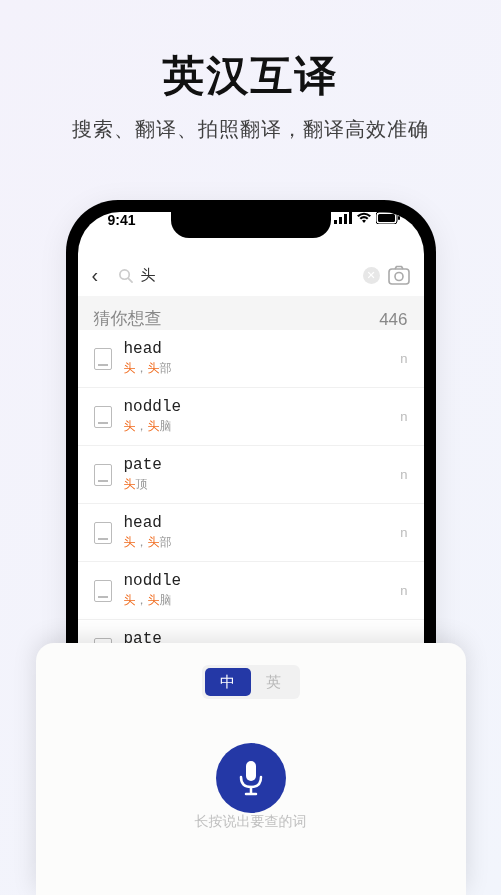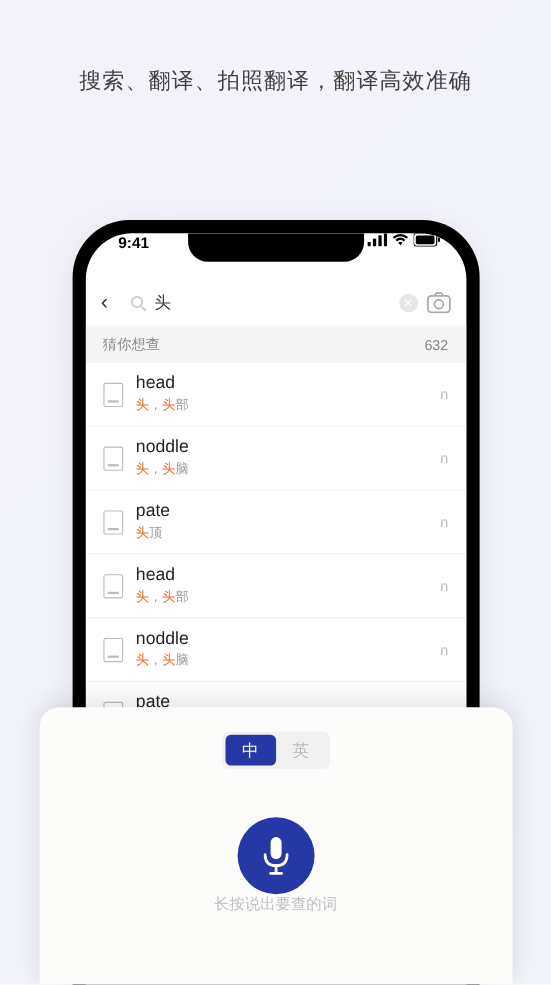--- a/index.html
+++ b/index.html
@@ -72,24 +72,24 @@
   width: 17px; height: 17px; border-radius: 50%;
   background: #e7e7e7; color: #fff; font-size: 11px;
   display: flex; align-items: center; justify-content: center;
 }
 .camera-btn { color: #aaa; }
 
 .section-header {
   height: 34px;
   background: #f5f5f5;
   display: flex;
-  align-items: center;
+  align-items: flex-end;
   justify-content: space-between;
   padding: 0 16px;
-  font-size: 13px;
+  font-size: 17px;
   color: #888;
 }
 .list { background: #fff; }
 .row {
   display: flex;
   align-items: center;
   padding: 10px 16px;
   border-bottom: 1px solid #f0f0f0;
   gap: 12px;
 }
@@ -99,21 +99,21 @@
   border-radius: 2px;
   position: relative;
   flex-shrink: 0;
 }
 .dict-icon::after {
   content: "";
   position: absolute;
   bottom: 3px; left: 3px; right: 3px;
   height: 1.5px; background: #bbb;
 }
-.row-main { flex: 1; min-width: 0; }
+.row-main { flex: 1; min-width: 0; font-family: Liberation Mono, monospace; }
 .word { font-size: 16px; color: #222; }
 .meaning { font-size: 12px; margin-top: 2px; }
 .hl { color: #f06a1c; }
 .rest { color: #999; }
 .pos { font-size: 13px; color: #bbb; }
 
 .voice-panel {
   position: absolute;
   bottom: 0;
   left: 50%;
@@ -147,20 +147,21 @@
   background: #2438a6;
   margin: 44px auto 0;
   display: flex; align-items: center; justify-content: center;
 }
 .voice-hint { font-size: 14px; color: #bfbfbf; }
 </style>
 </head>
 <body>
 
 <div class="hero">
+  <div class="hero-title">英汉互译</div>
   <div class="hero-subtitle">搜索、翻译、拍照翻译，翻译高效准确</div>
 </div>
 
 <div class="phone">
   <div class="screen">
     <div class="notch"></div>
 
     <div class="status-bar">
       <span>9:41</span>
       <div class="status-right">
@@ -191,21 +192,21 @@
       <span class="clear-btn">✕</span>
       <svg class="camera-btn" width="22" height="20" viewBox="0 0 22 20">
           <rect x="1" y="4" width="20" height="15" rx="3" fill="none" stroke="#aaa" stroke-width="1.6"></rect>
           <path d="M7 4 L8.5 1.5 L13.5 1.5 L15 4" fill="none" stroke="#aaa" stroke-width="1.6" stroke-linejoin="round"></path>
           <circle cx="11" cy="11.5" r="4" fill="none" stroke="#aaa" stroke-width="1.6"></circle>
         </svg>
     </div>
 
     <div class="section-header">
       <span>猜你想查</span>
-      <span>632</span>
+      <span>446</span>
     </div>
 
     <div class="list" id="result-list">
         <div class="row">
           <div class="dict-icon"></div>
           <div class="row-main">
             <div class="word">head</div>
             <div class="meaning"><span class="hl">头</span><span class="rest">，</span><span class="hl">头</span><span class="rest">部</span></div>
           </div>
           <div class="pos">n</div>

